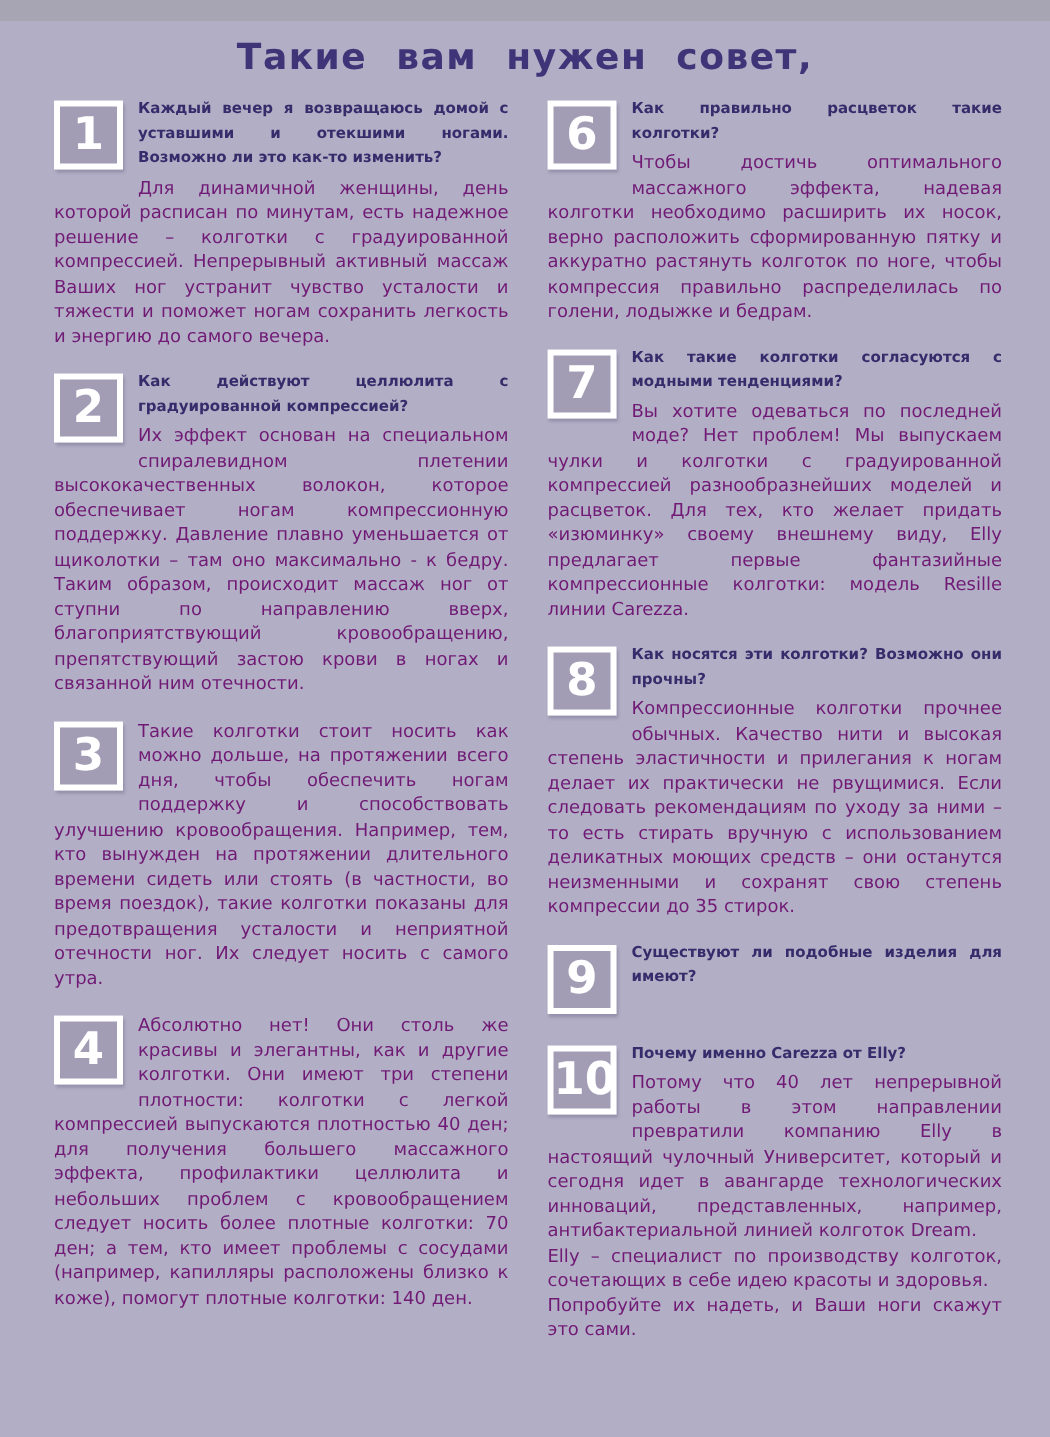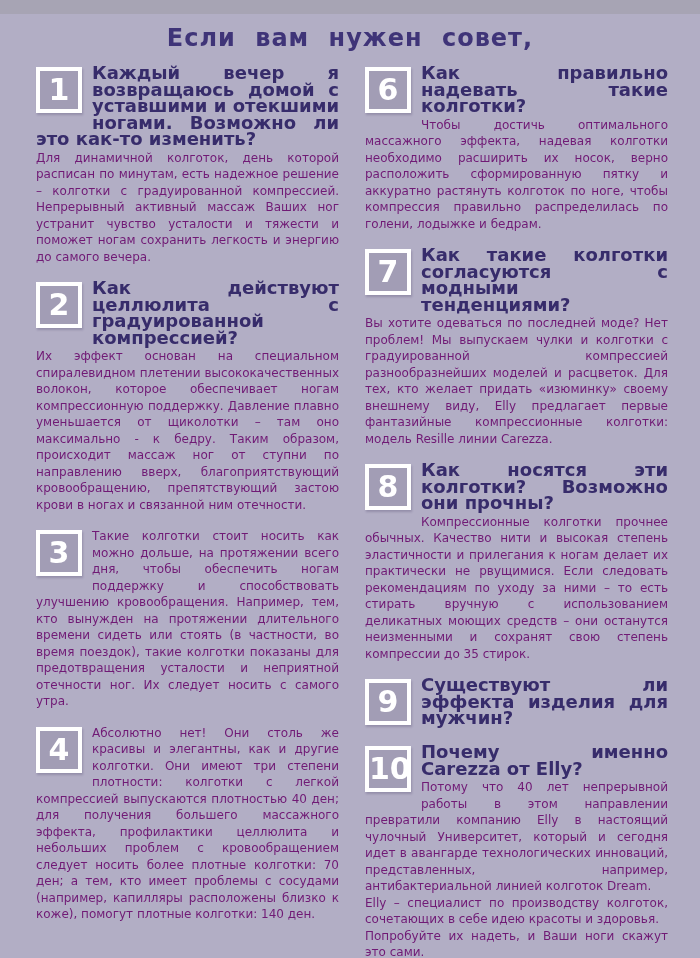--- a/index.html
+++ b/index.html
@@ -32,48 +32,48 @@
     border:4px solid #ffffff;
     background:rgba(90,84,110,0.18);
     color:#ffffff;font-weight:bold;font-size:30px;line-height:38px;
     text-align:center;
     margin:2px 10px 4px 0;
     box-shadow:1px 2px 2px rgba(60,50,90,0.25);
   }
   .question{
     margin:0 0 2px 0;
     color:#372c6b;font-weight:bold;
-    font-size:18px;line-height:16.5px;
+    font-size:10px;line-height:16.5px;
     text-align:justify;
   }
   .answer{
     margin:0;
     color:#701a75;
     font-size:12px;line-height:16.5px;
     text-align:justify;
     white-space:pre-line;
   }
 </style>
 </head>
 <body>
 
 <div class="page">
   <div class="top-strip"></div>
 
   <header>
-    <h1 class="title"><span>Если вам нужен совет,</span><br></h1>
+    <h1 class="title"><span>Такие вам нужен совет,</span><br></h1>
   </header>
 
   <main>
     <section class="col">
 
       <div class="faq-item">
         <div class="numbox">1</div>
         <p class="question">Каждый вечер я возвращаюсь домой с уставшими и отекшими ногами. Возможно ли это как-то изменить?</p>
-        <p class="answer">Для динамичной колготок, день которой расписан по минутам, есть надежное решение – колготки с градуированной компрессией. Непрерывный активный массаж Ваших ног устранит чувство усталости и тяжести и поможет ногам сохранить легкость и энергию до самого вечера.</p>
+        <p class="answer">Для динамичной женщины, день которой расписан по минутам, есть надежное решение – колготки с градуированной компрессией. Непрерывный активный массаж Ваших ног устранит чувство усталости и тяжести и поможет ногам сохранить легкость и энергию до самого вечера.</p>
       </div>
 
       <div class="faq-item">
         <div class="numbox">2</div>
         <p class="question">Как действуют целлюлита с градуированной компрессией?</p>
         <p class="answer">Их эффект основан на специальном спиралевидном плетении высококачественных волокон, которое обеспечивает ногам компрессионную поддержку. Давление плавно уменьшается от щиколотки – там оно максимально - к бедру. Таким образом, происходит массаж ног от ступни по направлению вверх, благоприятствующий кровообращению, препятствующий застою крови в ногах и связанной ним отечности.</p>
       </div>
 
       <div class="faq-item">
         <div class="numbox">3</div>
@@ -84,39 +84,39 @@
         <div class="numbox">4</div>
         <p class="answer">Абсолютно нет! Они столь же красивы и элегантны, как и другие колготки. Они имеют три степени плотности: колготки с легкой компрессией выпускаются плотностью 40 ден; для получения большего массажного эффекта, профилактики целлюлита и небольших проблем с кровообращением следует носить более плотные колготки: 70 ден; а тем, кто имеет проблемы с сосудами (например, капилляры расположены близко к коже), помогут плотные колготки: 140 ден.</p>
       </div>
 
     </section>
 
     <section class="col">
 
       <div class="faq-item">
         <div class="numbox">6</div>
-        <p class="question">Как правильно надевать такие колготки?</p>
+        <p class="question">Как правильно расцветок такие колготки?</p>
         <p class="answer">Чтобы достичь оптимального массажного эффекта, надевая колготки необходимо расширить их носок, верно расположить сформированную пятку и аккуратно растянуть колготок по ноге, чтобы компрессия правильно распределилась по голени, лодыжке и бедрам.</p>
       </div>
 
       <div class="faq-item">
         <div class="numbox">7</div>
         <p class="question">Как такие колготки согласуются с модными тенденциями?</p>
         <p class="answer">Вы хотите одеваться по последней моде? Нет проблем! Мы выпускаем чулки и колготки с градуированной компрессией разнообразнейших моделей и расцветок. Для тех, кто желает придать «изюминку» своему внешнему виду, Elly предлагает первые фантазийные компрессионные колготки: модель Resille линии Carezza.</p>
       </div>
 
       <div class="faq-item">
         <div class="numbox">8</div>
         <p class="question">Как носятся эти колготки? Возможно они прочны?</p>
         <p class="answer">Компрессионные колготки прочнее обычных. Качество нити и высокая степень эластичности и прилегания к ногам делает их практически не рвущимися. Если следовать рекомендациям по уходу за ними – то есть стирать вручную с использованием деликатных моющих средств – они останутся неизменными и сохранят свою степень компрессии до 35 стирок.</p>
       </div>
 
       <div class="faq-item">
         <div class="numbox">9</div>
-        <p class="question">Существуют ли эффекта изделия для мужчин?</p>
+        <p class="question">Существуют ли подобные изделия для имеют?</p>
       </div>
 
       <div class="faq-item">
         <div class="numbox">10</div>
         <p class="question">Почему именно Carezza от Elly?</p>
         <p class="answer">Потому что 40 лет непрерывной работы в этом направлении превратили компанию Elly в настоящий чулочный Университет, который и сегодня идет в авангарде технологических инноваций, представленных, например, антибактериальной линией колготок Dream.
 Elly – специалист по производству колготок, сочетающих в себе идею красоты и здоровья.
 Попробуйте их надеть, и Ваши ноги скажут это сами.</p>
 
       </div>

